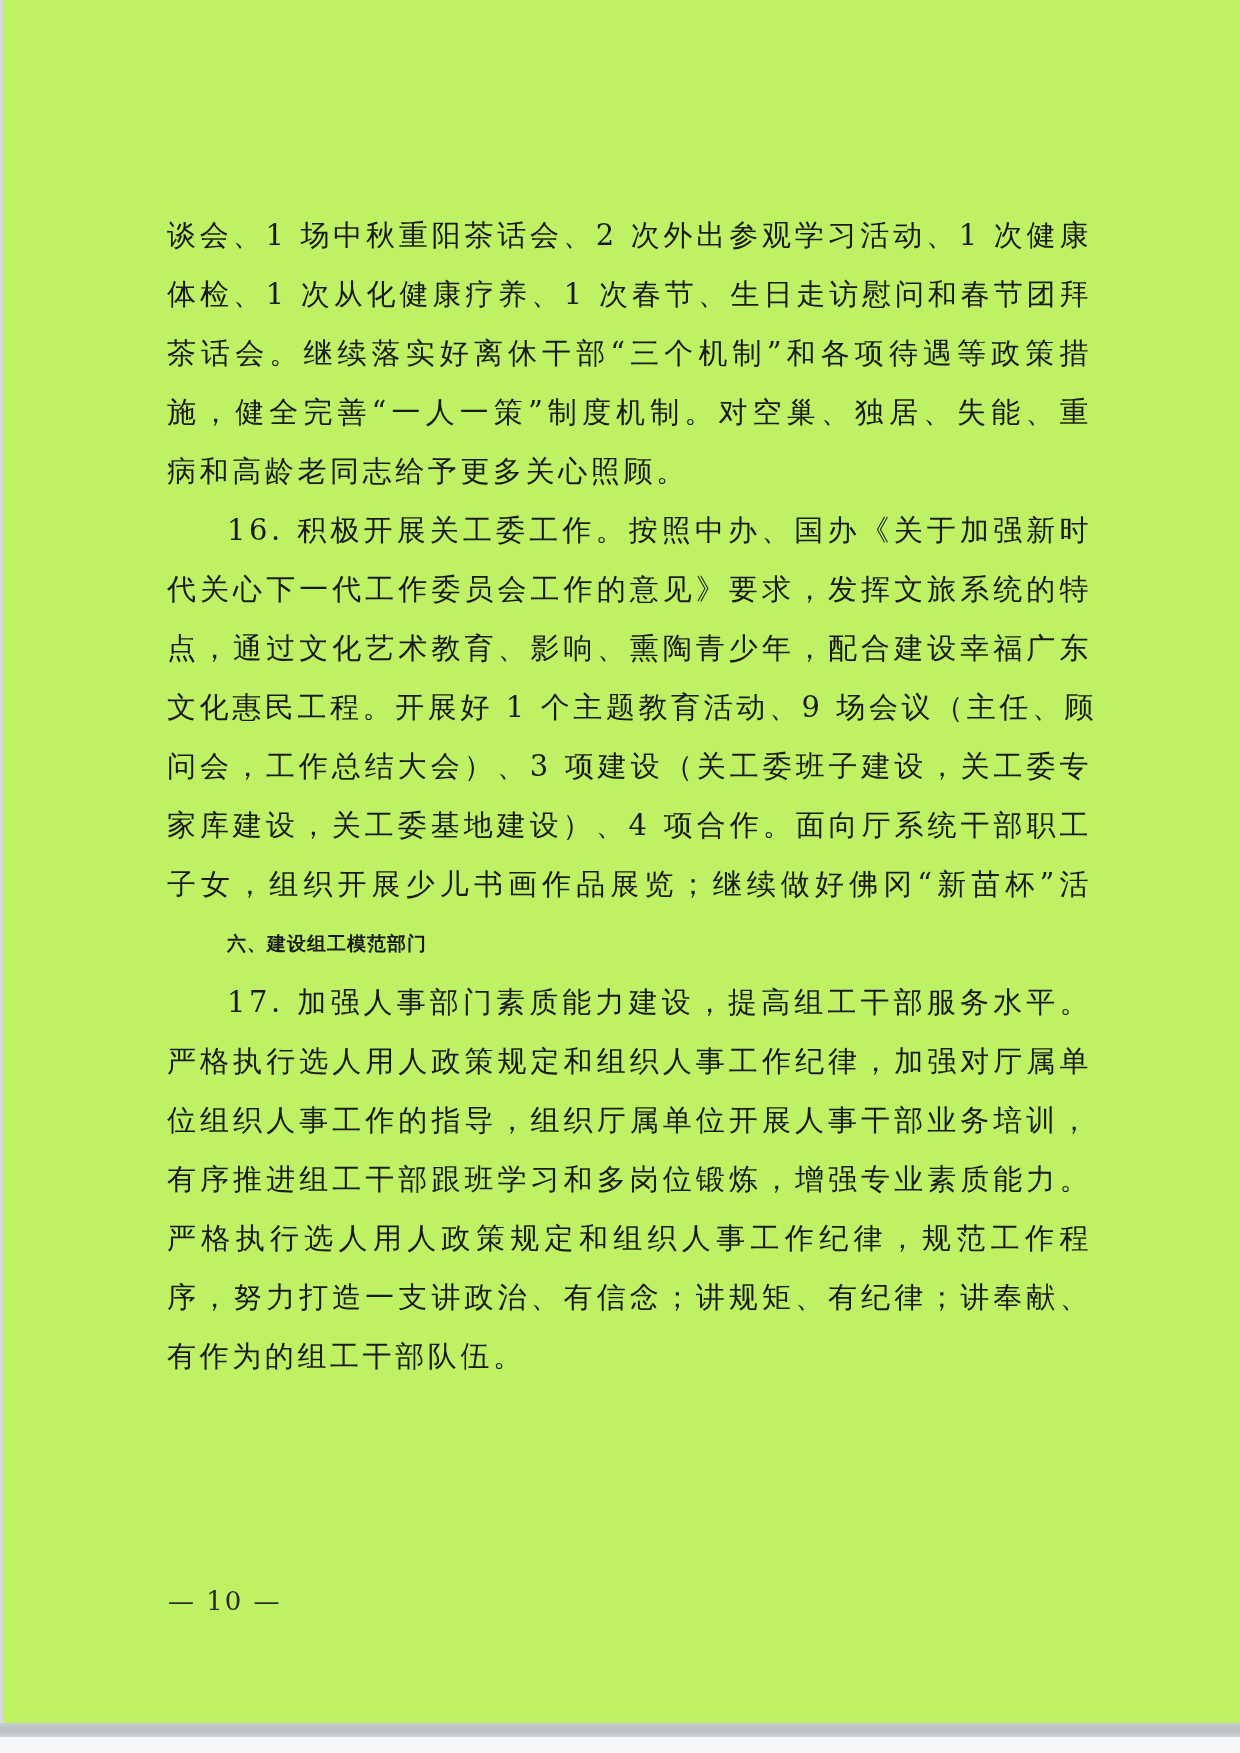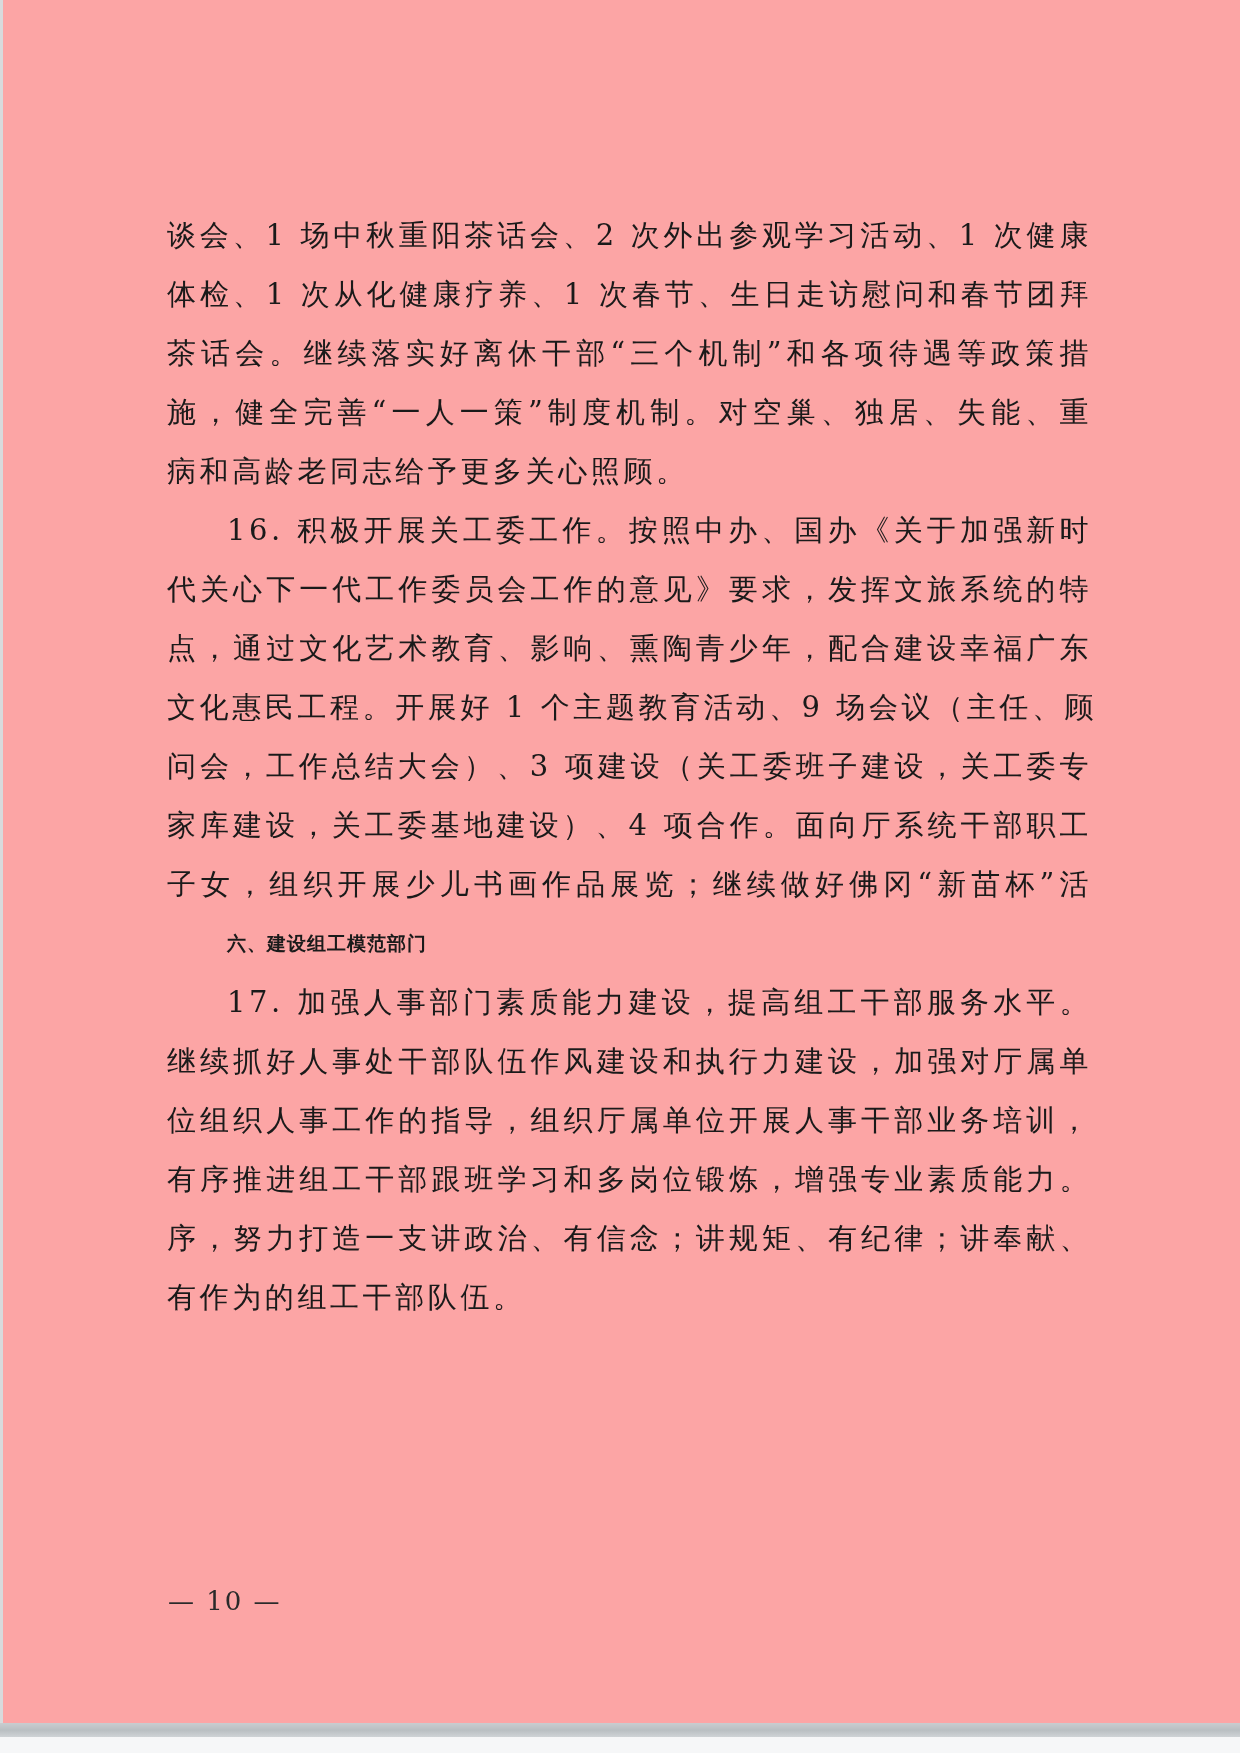--- a/index.html
+++ b/index.html
@@ -14,21 +14,21 @@
       overflow: hidden;
       font-family: "DejaVu Serif", "Liberation Serif", serif;
       color: #1a1a1a;
     }
     .page {
       position: absolute;
       left: 0;
       top: 0;
       width: 1240px;
       height: 1753px;
-      background: #fca5a5;
+      background: #bef264;
     }
     .left-edge {
       position: absolute;
       left: 0;
       top: 0;
       width: 3px;
       height: 1724px;
       background: #d8dadc;
     }
     .content {
@@ -103,23 +103,24 @@
     <div class="line justify">代关心下一代工作委员会工作的意见》要求，发挥文旅系统的特</div>
     <div class="line justify">点，通过文化艺术教育、影响、熏陶青少年，配合建设幸福广东</div>
     <div class="line justify">文化惠民工程。开展好 1 个主题教育活动、9 场会议（主任、顾</div>
     <div class="line justify">问会，工作总结大会）、3 项建设（关工委班子建设，关工委专</div>
     <div class="line justify">家库建设，关工委基地建设）、4 项合作。面向厅系统干部职工</div>
     <div class="line justify">子女，组织开展少儿书画作品展览；继续做好佛冈“新苗杯”活</div>
 
     <div class="line indent heading">六、建设组工模范部门</div>
 
     <div class="line justify indent">17. 加强人事部门素质能力建设，提高组工干部服务水平。</div>
-    <div class="line justify">继续抓好人事处干部队伍作风建设和执行力建设，加强对厅属单</div>
+    <div class="line justify">严格执行选人用人政策规定和组织人事工作纪律，加强对厅属单</div>
     <div class="line justify">位组织人事工作的指导，组织厅属单位开展人事干部业务培训，</div>
     <div class="line justify">有序推进组工干部跟班学习和多岗位锻炼，增强专业素质能力。</div>
+    <div class="line justify">严格执行选人用人政策规定和组织人事工作纪律，规范工作程</div>
     <div class="line justify">序，努力打造一支讲政治、有信念；讲规矩、有纪律；讲奉献、</div>
     <div class="line">有作为的组工干部队伍。</div>
   </div>
 
   <div class="page-number">— 10 —</div>
 
   <div class="scan-bar"></div>
   <div class="scan-bar-bottom"></div>
 </div>
 

